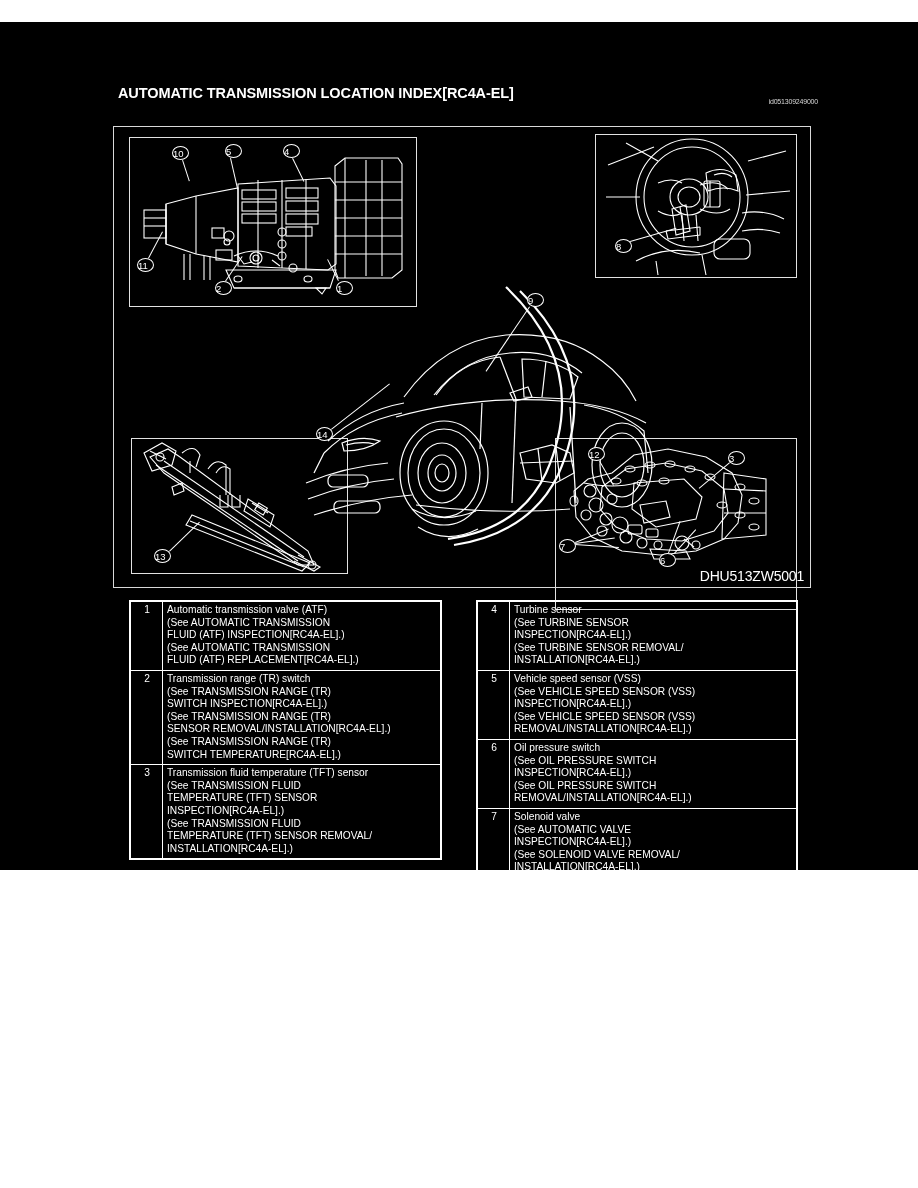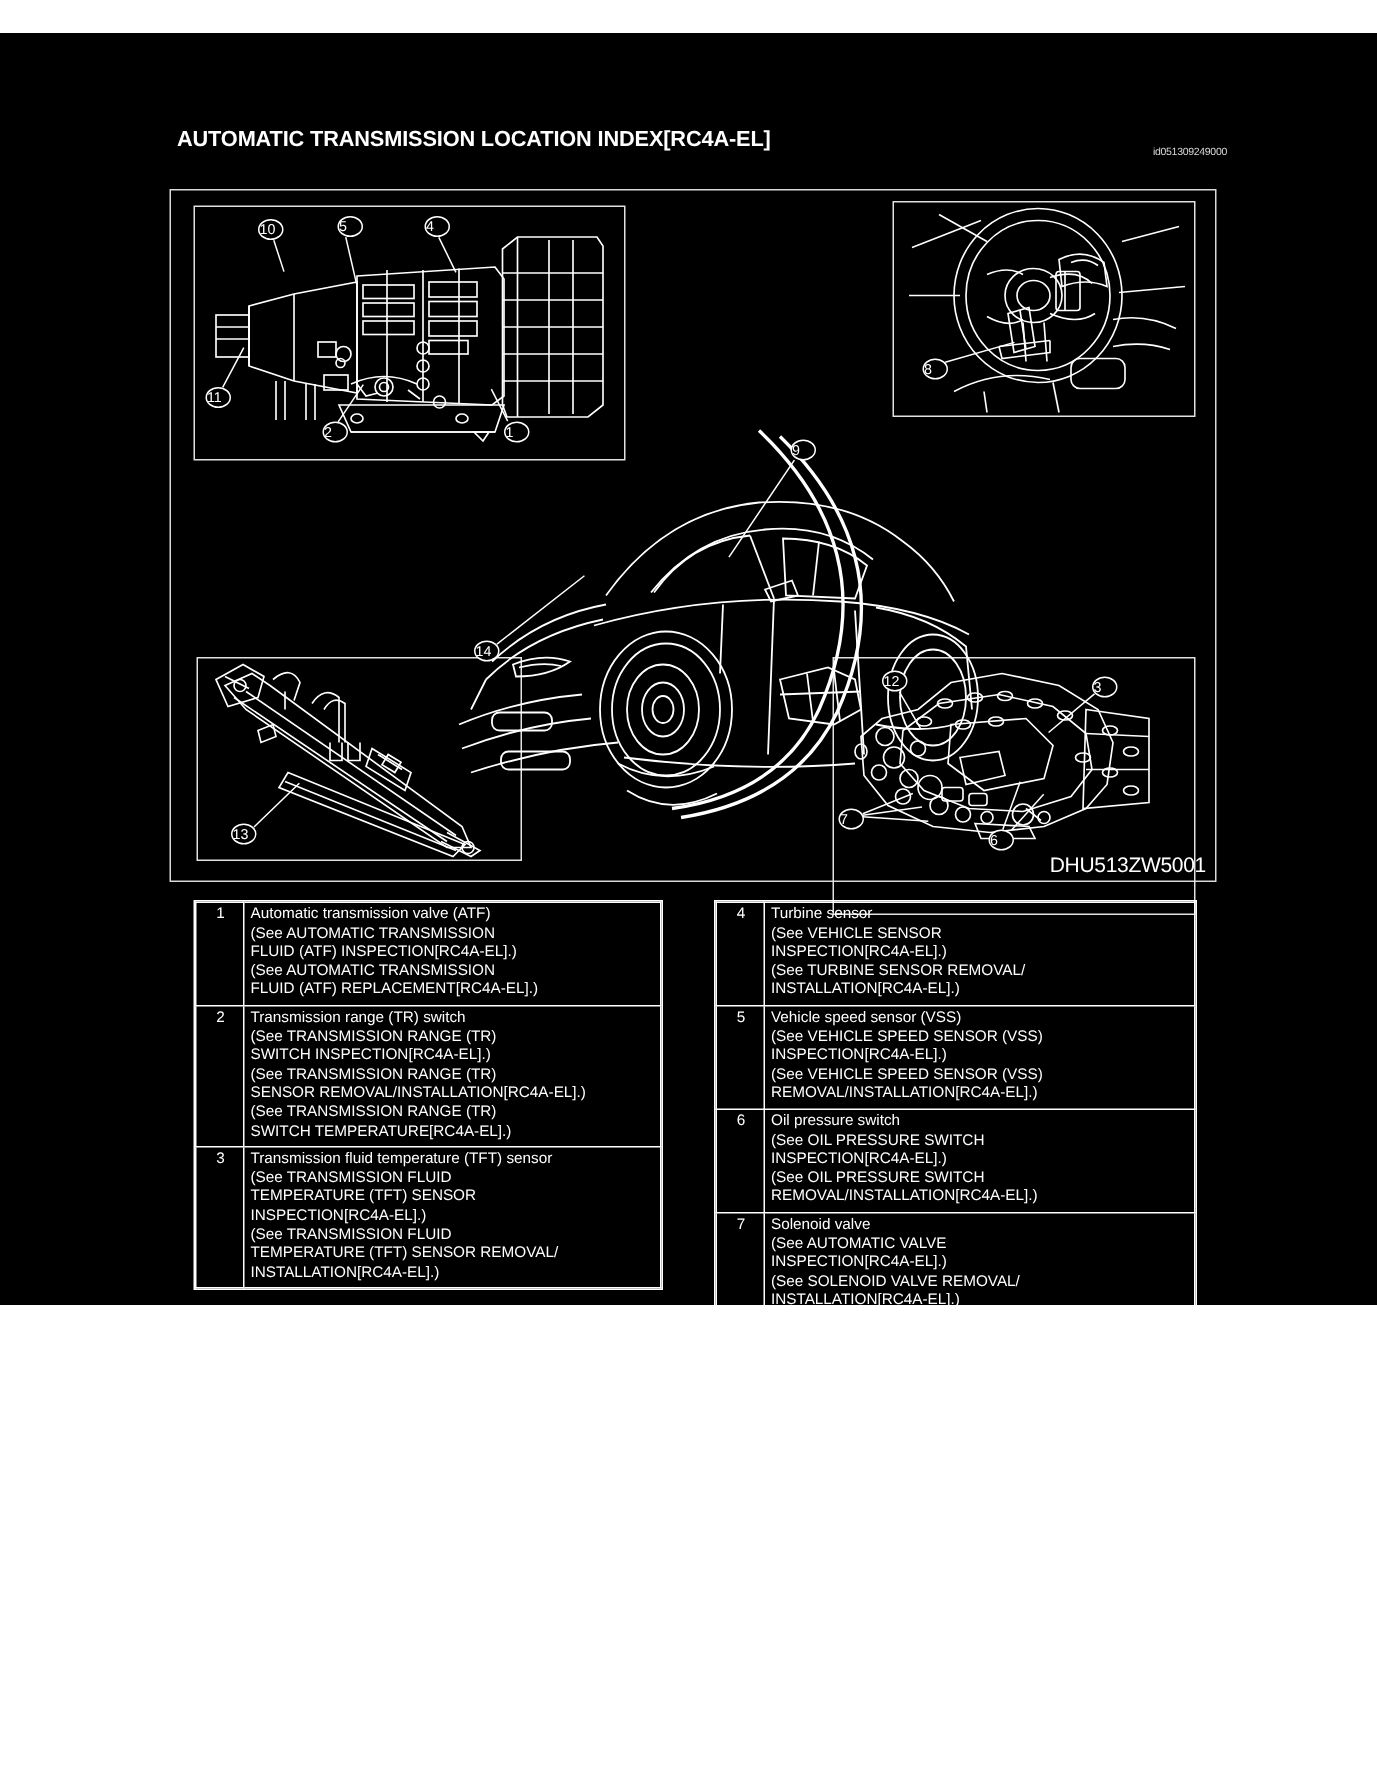--- a/index.html
+++ b/index.html
@@ -520,21 +520,21 @@
       </table>
     </div>
 
     <div class="index-table table-right">
       <table>
         <tbody>
             <tr>
               <td class="cell-num">4</td>
               <td class="cell-body">
                 <span class="title-line">Turbine sensor</span>
-                <span class="ref-line">(See VEHICLE SENSOR</span>
+                <span class="ref-line">(See TURBINE SENSOR</span>
                 <span class="ref-line">INSPECTION[RC4A-EL].)</span>
                 <span class="ref-line">(See TURBINE SENSOR REMOVAL/</span>
                 <span class="ref-line">INSTALLATION[RC4A-EL].)</span>
               </td>
             </tr>
             <tr>
               <td class="cell-num">5</td>
               <td class="cell-body">
                 <span class="title-line">Vehicle speed sensor (VSS)</span>
                 <span class="ref-line">(See VEHICLE SPEED SENSOR (VSS)</span>

